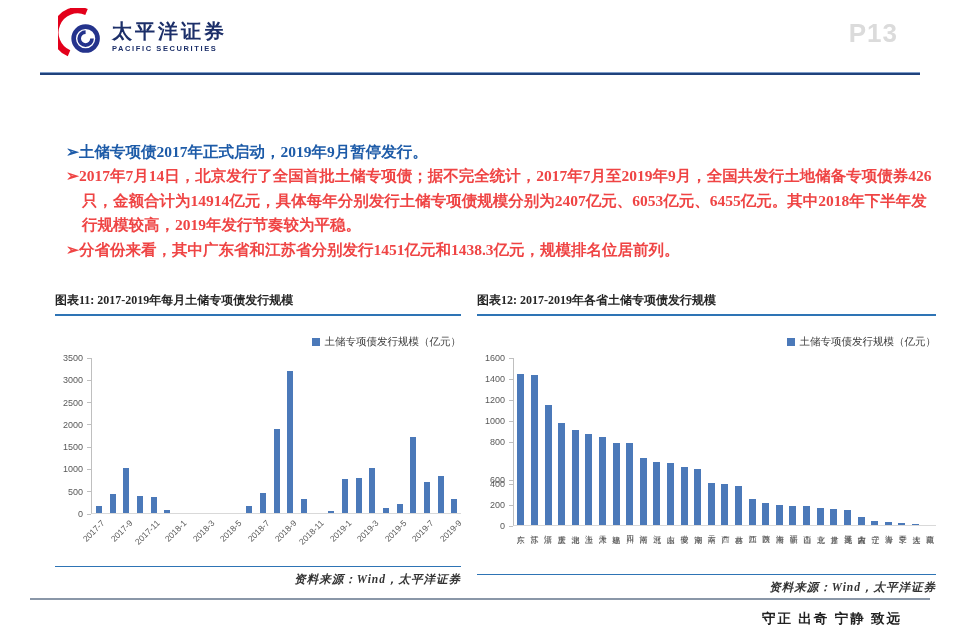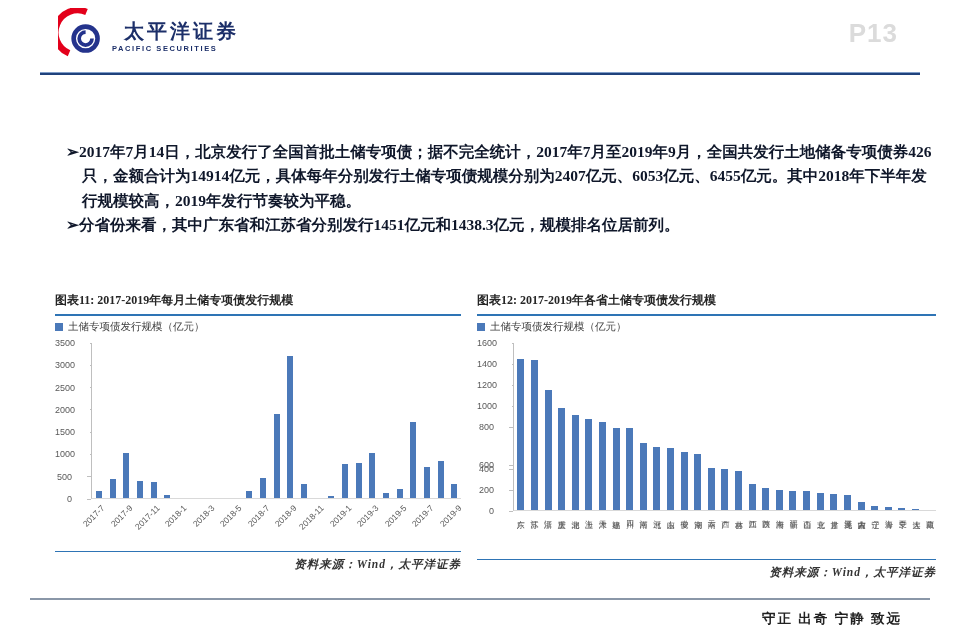--- a/index.html
+++ b/index.html
@@ -5,51 +5,51 @@
   * { margin:0; padding:0; box-sizing:border-box; }
   html,body { background:#fff; }
   .page {
     position:relative; width:960px; height:643px; background:#ffffff;
     font-family:"Liberation Serif", serif; overflow:hidden;
   }
 
   
   .logo-wrap { position:absolute; left:58px; top:8px; display:flex; align-items:center; gap:8px; }
   .logo-text-cn { font-family:"Liberation Sans", sans-serif; font-weight:700; font-size:20px;
-    color:#1c2f69; letter-spacing:3px; line-height:22px;margin-left:12px; }
+    color:#1c2f69; letter-spacing:3px; line-height:22px; }
   .logo-text-en { font-family:"Liberation Sans", sans-serif; font-weight:700; font-size:7.5px;
     color:#1c2f69; letter-spacing:1.6px; margin-top:2px; }
   .page-number { position:absolute; right:62px; top:18px; font-family:"Liberation Sans", sans-serif;
     font-weight:700; font-size:26px; color:#dbdbdb; letter-spacing:1px; }
   .header-rule { position:absolute; left:40px; width:880px; top:72px; height:3px;
     background:#20427c; border-top:1px solid #7f9dc9; }
 
   
   .section-title { position:absolute; left:64px; top:84px; font-size:23px; font-weight:700;
     color:#17365d; letter-spacing:1px; }
   .bullets { position:absolute; left:66px; top:140px; width:868px; }
-  .bullet { font-size:15.5px; line-height:1.58; font-weight:600; color:#0f172a;
+  .bullet { font-size:15.5px; line-height:1.58; font-weight:600; color:#ef4444;
     text-indent:-16px; padding-left:16px; }
   .bullet.em { color:#1d5ba8; font-weight:700; }
 
   
   .figure { position:absolute; top:292px; }
   .figure.left  { left:55px;  width:406px; }
   .figure.right { left:477px; width:459px; }
   .caption { font-size:12px; font-weight:700; color:#262626; font-family:"Liberation Serif",serif; }
   .caption-rule { margin-top:5px; height:2px; background:#2e74b5; }
-  .legend { margin-top:4px; text-align:left; font-size:10.5px; color:#404040; }
+  .legend { margin-top:19px; text-align:right; font-size:10.5px; color:#404040; }
   .legend .swatch { display:inline-block; width:8px; height:8px; margin-right:5px; vertical-align:-1px; }
 
   .plot-wrap { display:flex; margin-top:9px; }
   .y-axis { position:relative; flex:0 0 36px; }
   .figure.left  .y-axis, .figure.left  .plot { height:156px; }
   .figure.right .y-axis, .figure.right .plot { height:168px; }
   .ytick { position:absolute; right:0; width:100%; display:flex; align-items:center;
-    justify-content:flex-end; gap:15px; transform:translateY(-50%); }
+    justify-content:flex-end; gap:4px; transform:translateY(-50%); }
   .ylab { font-size:9px; color:#595959; font-family:"Liberation Sans", sans-serif; }
   .ymark { width:4px; height:1px; background:#bfbfbf; }
 
   .plot { flex:1; position:relative; border-left:1px solid #bfbfbf;
     border-bottom:1px solid #d9d9d9; display:flex; align-items:flex-end; }
   .bar-slot { flex:1; display:flex; justify-content:center; align-items:flex-end; height:100%; }
   .bar { width:6px; }
   .figure.right .bar { width:7px; }
 
   .x-labels { display:flex; margin-left:36px; }
@@ -89,20 +89,21 @@
     <span>
       <div class="logo-text-cn">太平洋证券</div>
       <div class="logo-text-en">PACIFIC SECURITIES</div>
     </span>
   </div>
   <div class="page-number">P13</div>
   <div class="header-rule"></div>
 
 
   <div class="bullets">
+    <p class="bullet em">➢土储专项债2017年正式启动，2019年9月暂停发行。</p>
     <p class="bullet">➢2017年7月14日，北京发行了全国首批土储专项债；据不完全统计，2017年7月至2019年9月，全国共发行土地储备专项债券426只，金额合计为14914亿元，具体每年分别发行土储专项债规模分别为2407亿元、6053亿元、6455亿元。其中2018年下半年发行规模较高，2019年发行节奏较为平稳。</p>
     <p class="bullet">➢分省份来看，其中广东省和江苏省分别发行1451亿元和1438.3亿元，规模排名位居前列。</p>
   </div>
 
   <div class="figure left">
     <div class="caption">图表11: 2017-2019年每月土储专项债发行规模</div>
     <div class="caption-rule"></div>
     <div class="legend">
       <span class="swatch" style="background: rgb(75, 121, 185);"></span><span>土储专项债发行规模（亿元）</span>
     </div>

